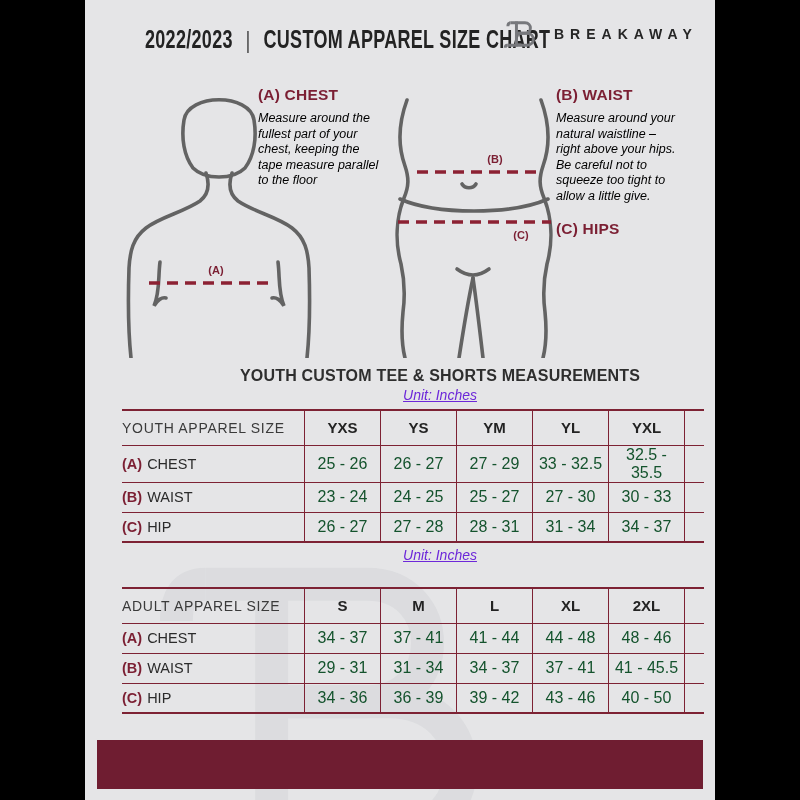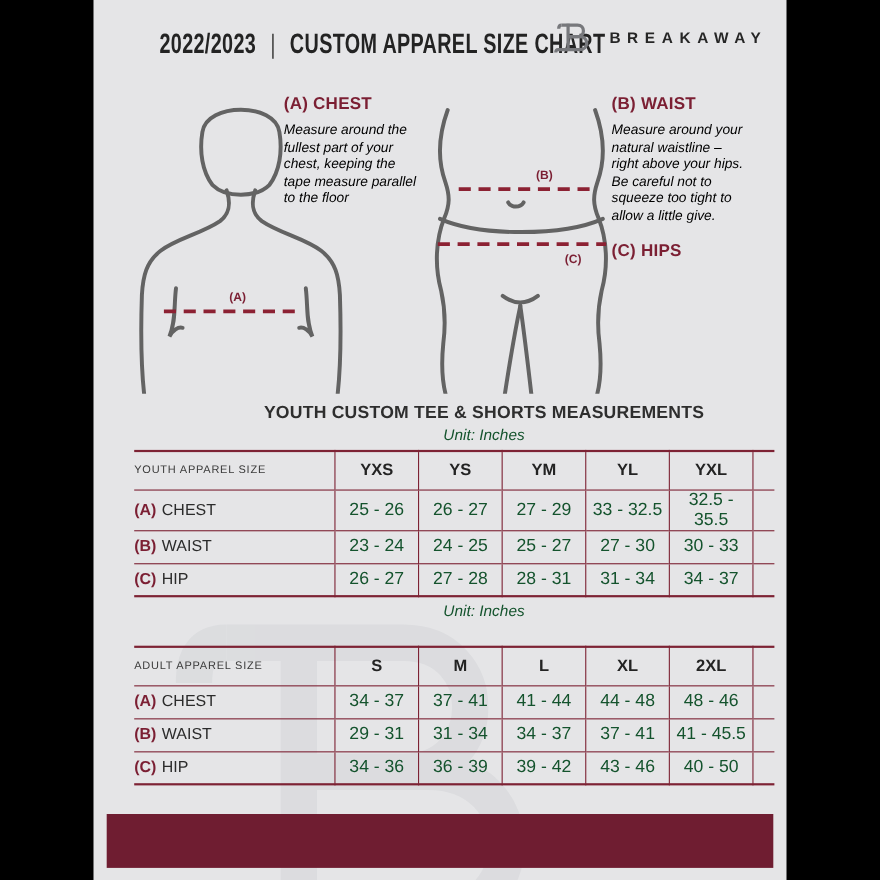--- a/index.html
+++ b/index.html
@@ -29,34 +29,34 @@
   .guide p{margin:0;font-size:12.5px;line-height:1.24;font-style:italic;color:#000000;white-space:pre-line;}
   .g-chest{left:173px;top:86px;width:140px;}
   .g-waist{left:471px;top:86px;width:152px;}
   .g-hips{left:471px;top:220px;width:158px;}
   .fig-label{font:bold 11px "Liberation Sans",sans-serif;fill:#7b1f33;}
   .body-line{stroke:#636363;stroke-width:3.6;fill:none;stroke-linecap:round;}
   .dash{stroke:#8c2133;stroke-width:3.4;fill:none;stroke-dasharray:11 7;}
   
   .sec-title{position:absolute;left:0;width:630px;text-align:center;z-index:2;margin-left:40px;}
   .sec-title h2{margin:0;font-size:16px;font-weight:600;color:#2e2e2e;letter-spacing:.2px;}
-  .sec-title .unit{margin-top:2px;font-size:14px;font-style:italic;color:#14532d;}
+  .sec-title .unit{margin-top:2px;font-size:14px;font-style:italic;color:#6d28d9;text-decoration:underline;}
   .t-youth-title{top:367px;}
   .t-adult-title{top:545px;}
   table.size-table{
     position:absolute;left:37px;width:576px;border-collapse:collapse;z-index:2;
     border-top:2.5px solid #7d2234;border-bottom:2px solid #7d2234;
     table-layout:fixed;
   }
   .t-youth{top:409px;}
   .t-adult{top:587px;}
   table.size-table tr{border-bottom:1.5px solid #7d2234;}
   table.size-table th,table.size-table td{padding:0;vertical-align:middle;}
   th.lab,td.lab{width:182px;text-align:left;padding-left:14px;}
-  th.lab{font-weight:400;font-size:10px;letter-spacing:.7px;color:#3a3a3a;}
+  th.lab{font-weight:400;font-size:14px;letter-spacing:.7px;color:#3a3a3a;}
   td.lab{font-size:14.5px;color:#2b2b2b;}
   td.lab .pfx{font-weight:bold;color:#7b1f33;margin-right:5px;}
   th.v,td.v{width:75px;text-align:center;border-left:1.5px solid #7d2234;}
   th.vr,td.vr{border-right:1.5px solid #7d2234;}
   th.v{font-size:15px;font-weight:bold;color:#232323;}
   td.v{font-size:16px;color:#14532d;}
   td.sp,th.sp{width:19px;border:none;}
   tr.head{height:35px;}
   tr.row{height:30px;}
   

